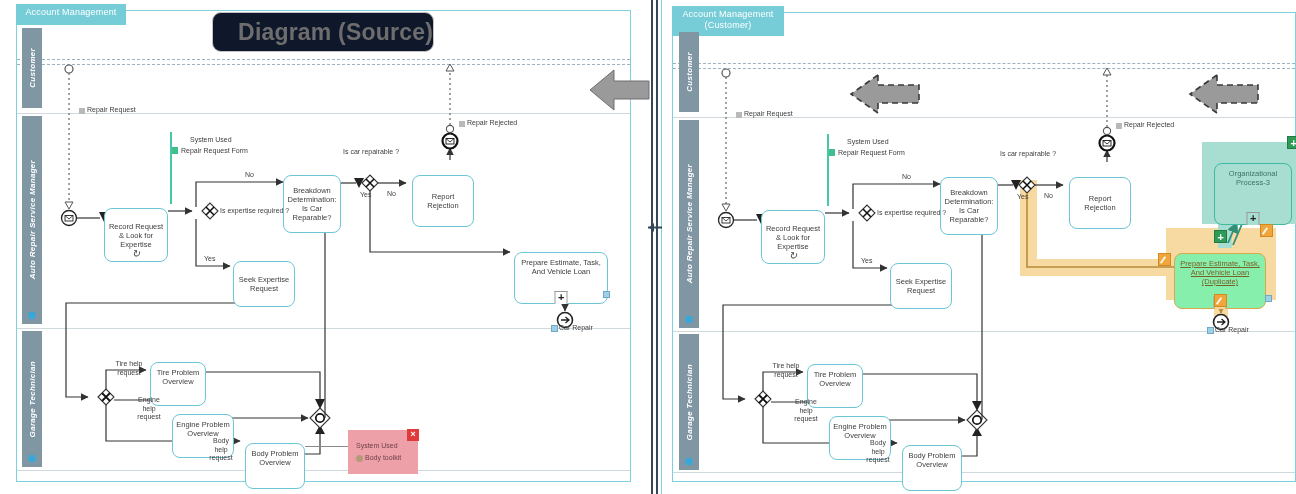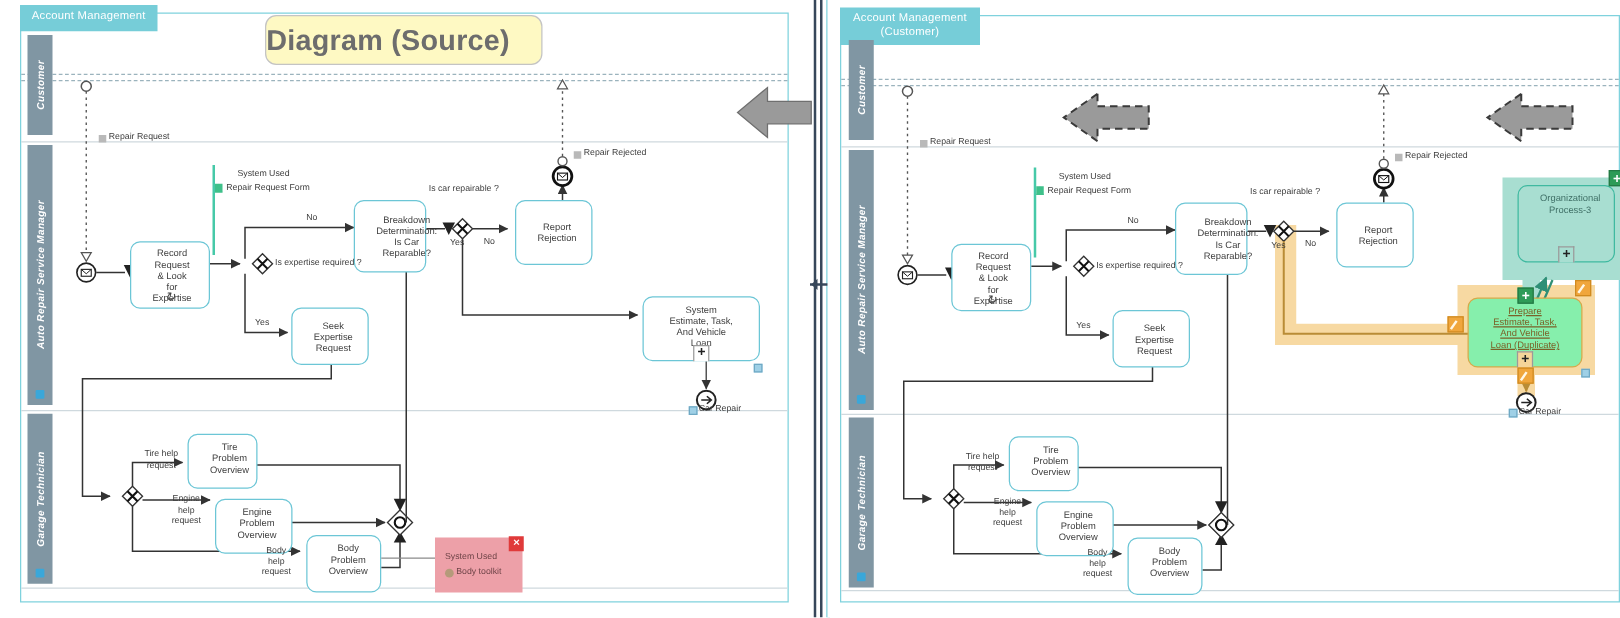--- a/index.html
+++ b/index.html
@@ -65,22 +65,23 @@
   
   .task {
     position: absolute;
     border: 1.4px solid #6cc6d6;
     border-radius: 8px;
     background: #ffffff;
     color: #404040;
     font-size: 7.5px;
     line-height: 9px;
     text-align: center;
-    display: flex; align-items: center; justify-content: flex-start;
-    padding: 2px 17px;
+    display: flex; align-items: center; justify-content: flex-end;
+    padding: 2px 3px;
+    margin-top: 15px;
   }
   .task.top-align { align-items: flex-start; padding-top: 5px; }
   .task .plusbox {
     position:absolute; bottom:-1px; left:50%; transform:translateX(-50%);
     width:13px; height:13px; background:#fff;
     border-left:1px solid #9a9a9a; border-right:1px solid #9a9a9a; border-top:1px solid #9a9a9a;
     font-size:11px; line-height:11px; color:#222; font-weight:bold; text-align:center;
   }
   .task .loopmark {
     position:absolute; bottom:2px; left:50%; transform:translateX(-50%);
@@ -132,27 +133,27 @@
     background:#e03a3a; color:#fff; font-size:9px; line-height:11px; text-align:center;
     font-weight:bold;
   }
   .note-red .ntxt { position:absolute; left:8px; top:12px; font-size:7px; color:#6e4347; }
   .note-red .ntxt2{ position:absolute; left:17px; top:24px; font-size:7px; color:#6e4347; }
   .note-line { position:absolute; border-top:1px solid #8b8b8b; }
 
   
   .callout {
     position:absolute;
-    background:#fef9c3;
+    background:#0f172a;
     border:1px solid #c4c4c4;
     border-radius:9px;
     color:#6d6d6d;
     font-weight:bold;
     font-size:23px;
-    display:flex; align-items:center; justify-content:flex-start;
+    display:flex; align-items:center; justify-content:flex-end;
     letter-spacing:.2px;
   }
 
   
   .fatarrow { position:absolute; }
 
   
   #splitter { position:absolute; top:0; height:494px; }
   .split-line { position:absolute; top:0; height:494px; width:2px; background:#37475a; }
   .split-accent { position:absolute; top:0; height:494px; width:3px; background:#7fd2dd; }
@@ -292,21 +293,21 @@
     <div class="task" style="left:283px; top:160px; width:58px; height:58px;">
       <span>Breakdown Determination: Is Car Reparable?</span>
     </div>
     <div class="task" style="left:412px; top:160px; width:62px; height:52px;">
       <span>Report Rejection</span>
     </div>
     <div class="task" style="left:233px; top:246px; width:62px; height:46px;">
       <span>Seek Expertise Request</span>
     </div>
     <div class="task top-align" style="left:514px; top:237px; width:94px; height:52px;">
-      <span>System Estimate, Task, And Vehicle Loan</span>
+      <span>Prepare Estimate, Task, And Vehicle Loan</span>
       <i class="plusbox">+</i>
     </div>
     <span class="sqmark blue" style="left:603px; top:291px;"></span>
 
     <div class="task top-align" style="left:150px; top:347px; width:56px; height:44px;">
       <span>Tire Problem Overview</span>
     </div>
     <div class="task top-align" style="left:172px; top:399px; width:62px; height:44px;">
       <span>Engine Problem Overview</span>
     </div>

